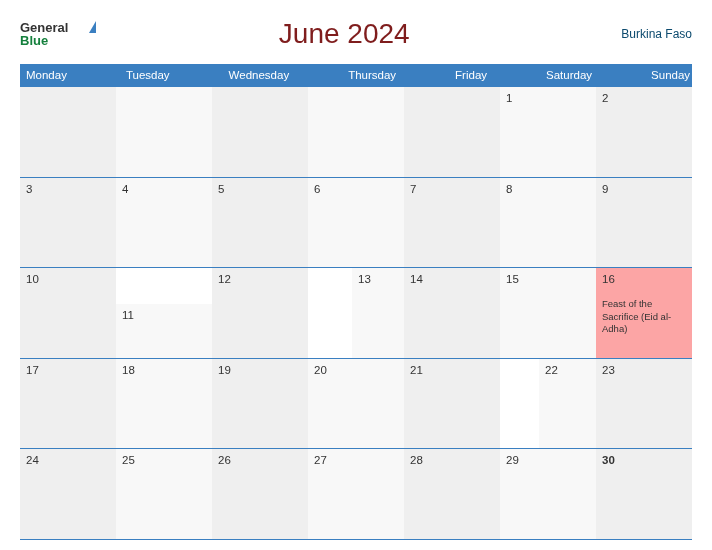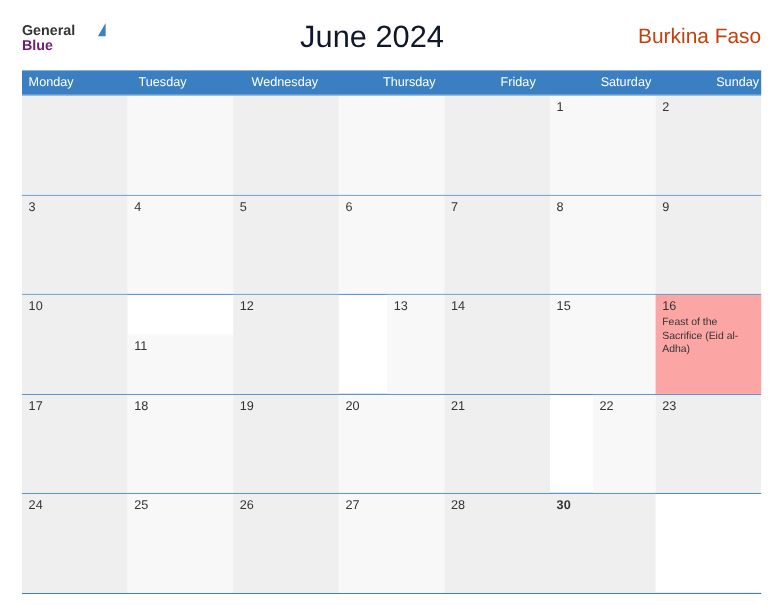--- a/index.html
+++ b/index.html
@@ -36,21 +36,21 @@
     .logo-general {
       font-size: 13px;
       font-weight: bold;
       color: #333;
       line-height: 1;
     }
 
     .logo-blue {
       font-size: 13px;
       font-weight: bold;
-      color: #701a75;
+      color: #15803d;
       line-height: 1;
     }
 
     .logo-triangle {
       width: 0;
       height: 0;
       border-left: 7px solid transparent;
       border-bottom: 12px solid #3a7fc1;
       margin-left: 1px;
       margin-bottom: 1px;
@@ -64,28 +64,28 @@
 
     .logo-row {
       display: flex;
       align-items: center;
       gap: 20px;
     }
 
     .title {
       font-size: 28px;
       font-weight: normal;
-      color: #0f172a;
+      color: #7f1d1d;
       text-align: center;
       flex: 1;
     }
 
     .country {
-      font-size: 19px;
-      color: #c2410c;
+      font-size: 12px;
+      color: #0c4a6e;
       text-align: right;
       min-width: 100px;
     }
 
     
     .calendar {
       flex: 1;
       display: flex;
       flex-direction: column;
     }
@@ -135,21 +135,21 @@
 
     .day-number {
       font-size: 11.5px;
       color: #333;
       display: block;
     }
 
     .event-text {
       font-size: 9.5px;
       color: #333;
-      margin-top: 2px;
+      margin-top: 13px;
       line-height: 1.3;
     }
   </style>
 </head>
 <body>
 
 <div class="page">
 
   <div class="header">
     <div class="logo">
@@ -270,19 +270,22 @@
           </div>
           <div class="day-cell" style="background: rgb(239, 239, 239);">
             <span class="day-number">26</span>
           </div>
           <div class="day-cell" style="background: rgb(248, 248, 248);">
             <span class="day-number">27</span>
           </div>
           <div class="day-cell" style="background: rgb(239, 239, 239);">
             <span class="day-number">28</span>
           </div>
+          <div class="day-cell" style="background: rgb(248, 248, 248);">
+            <span class="day-number">29</span>
+          </div>
           <div class="day-cell" style="background: rgb(239, 239, 239); font-weight: bold;">
             <span class="day-number">30</span>
           </div>
         </div>
       </div>
   </div>
 </div>
 
 </body></html>

